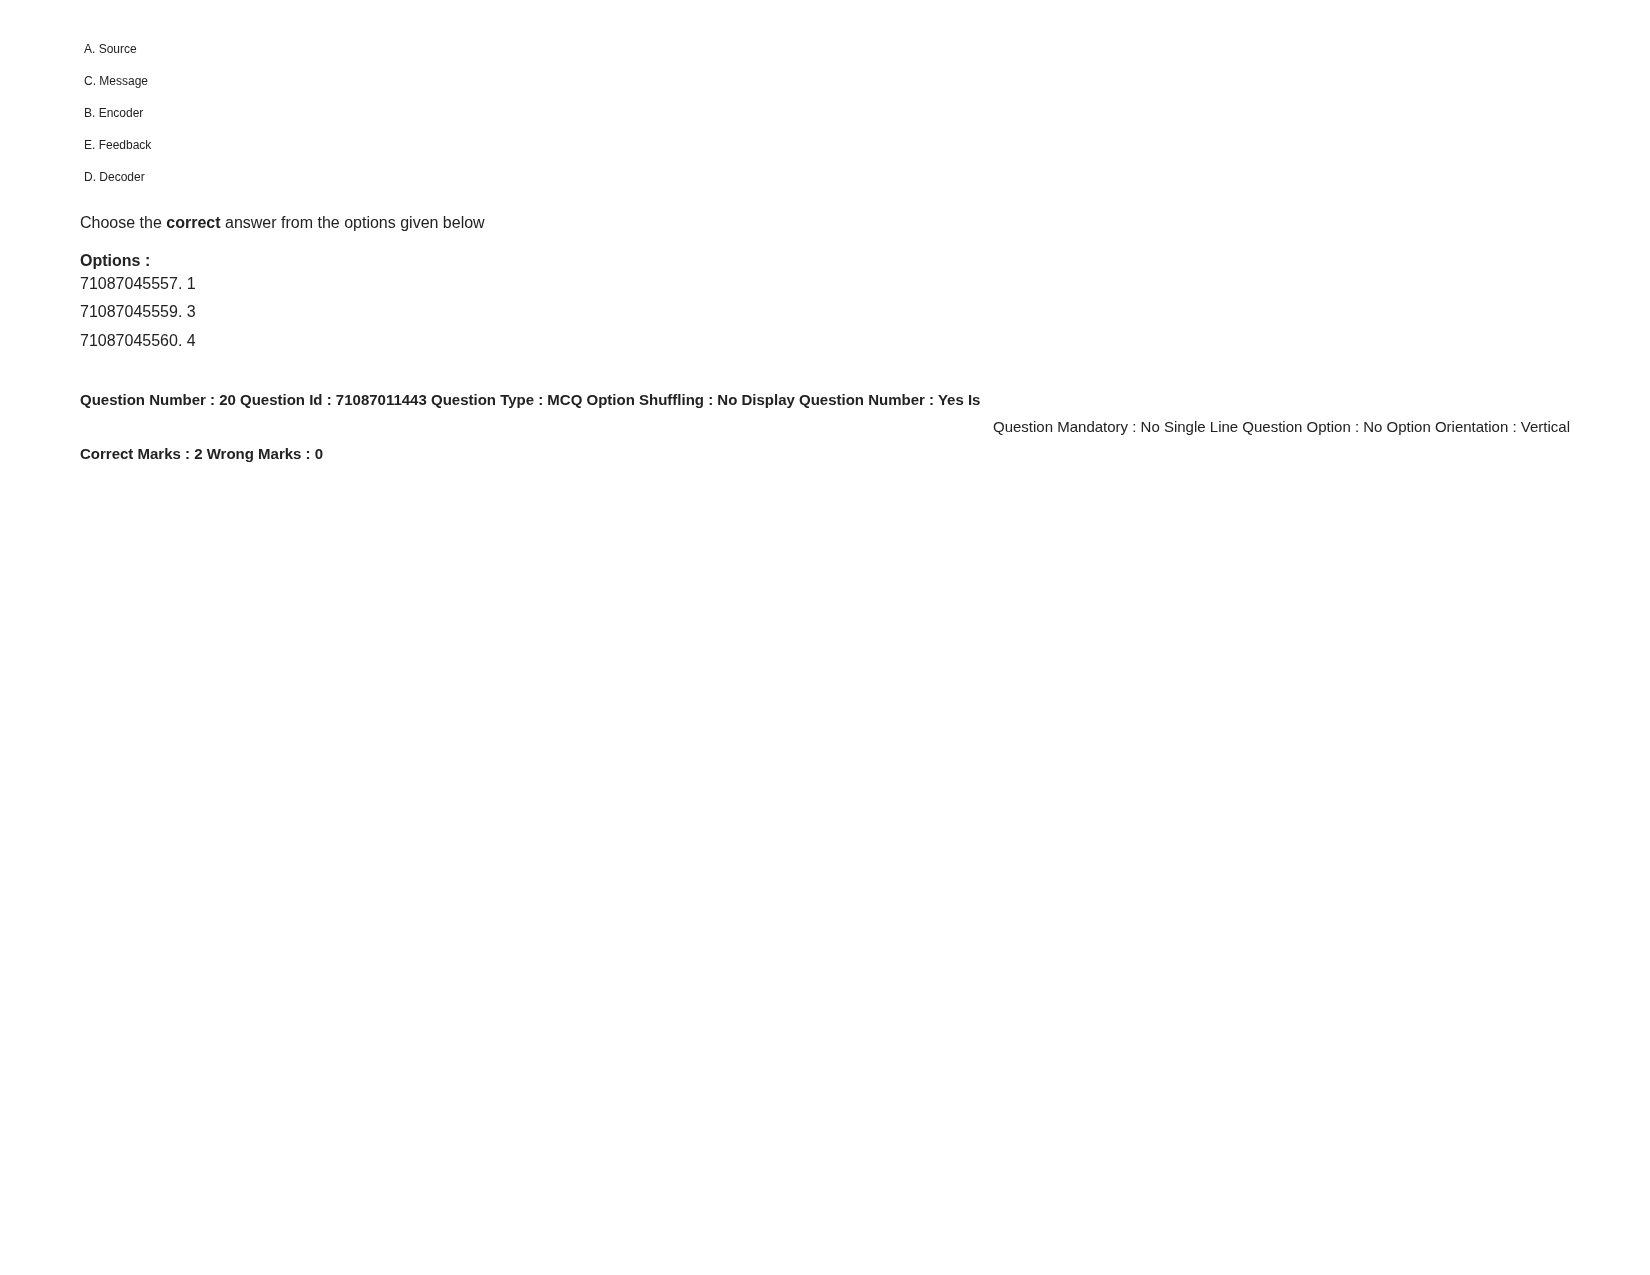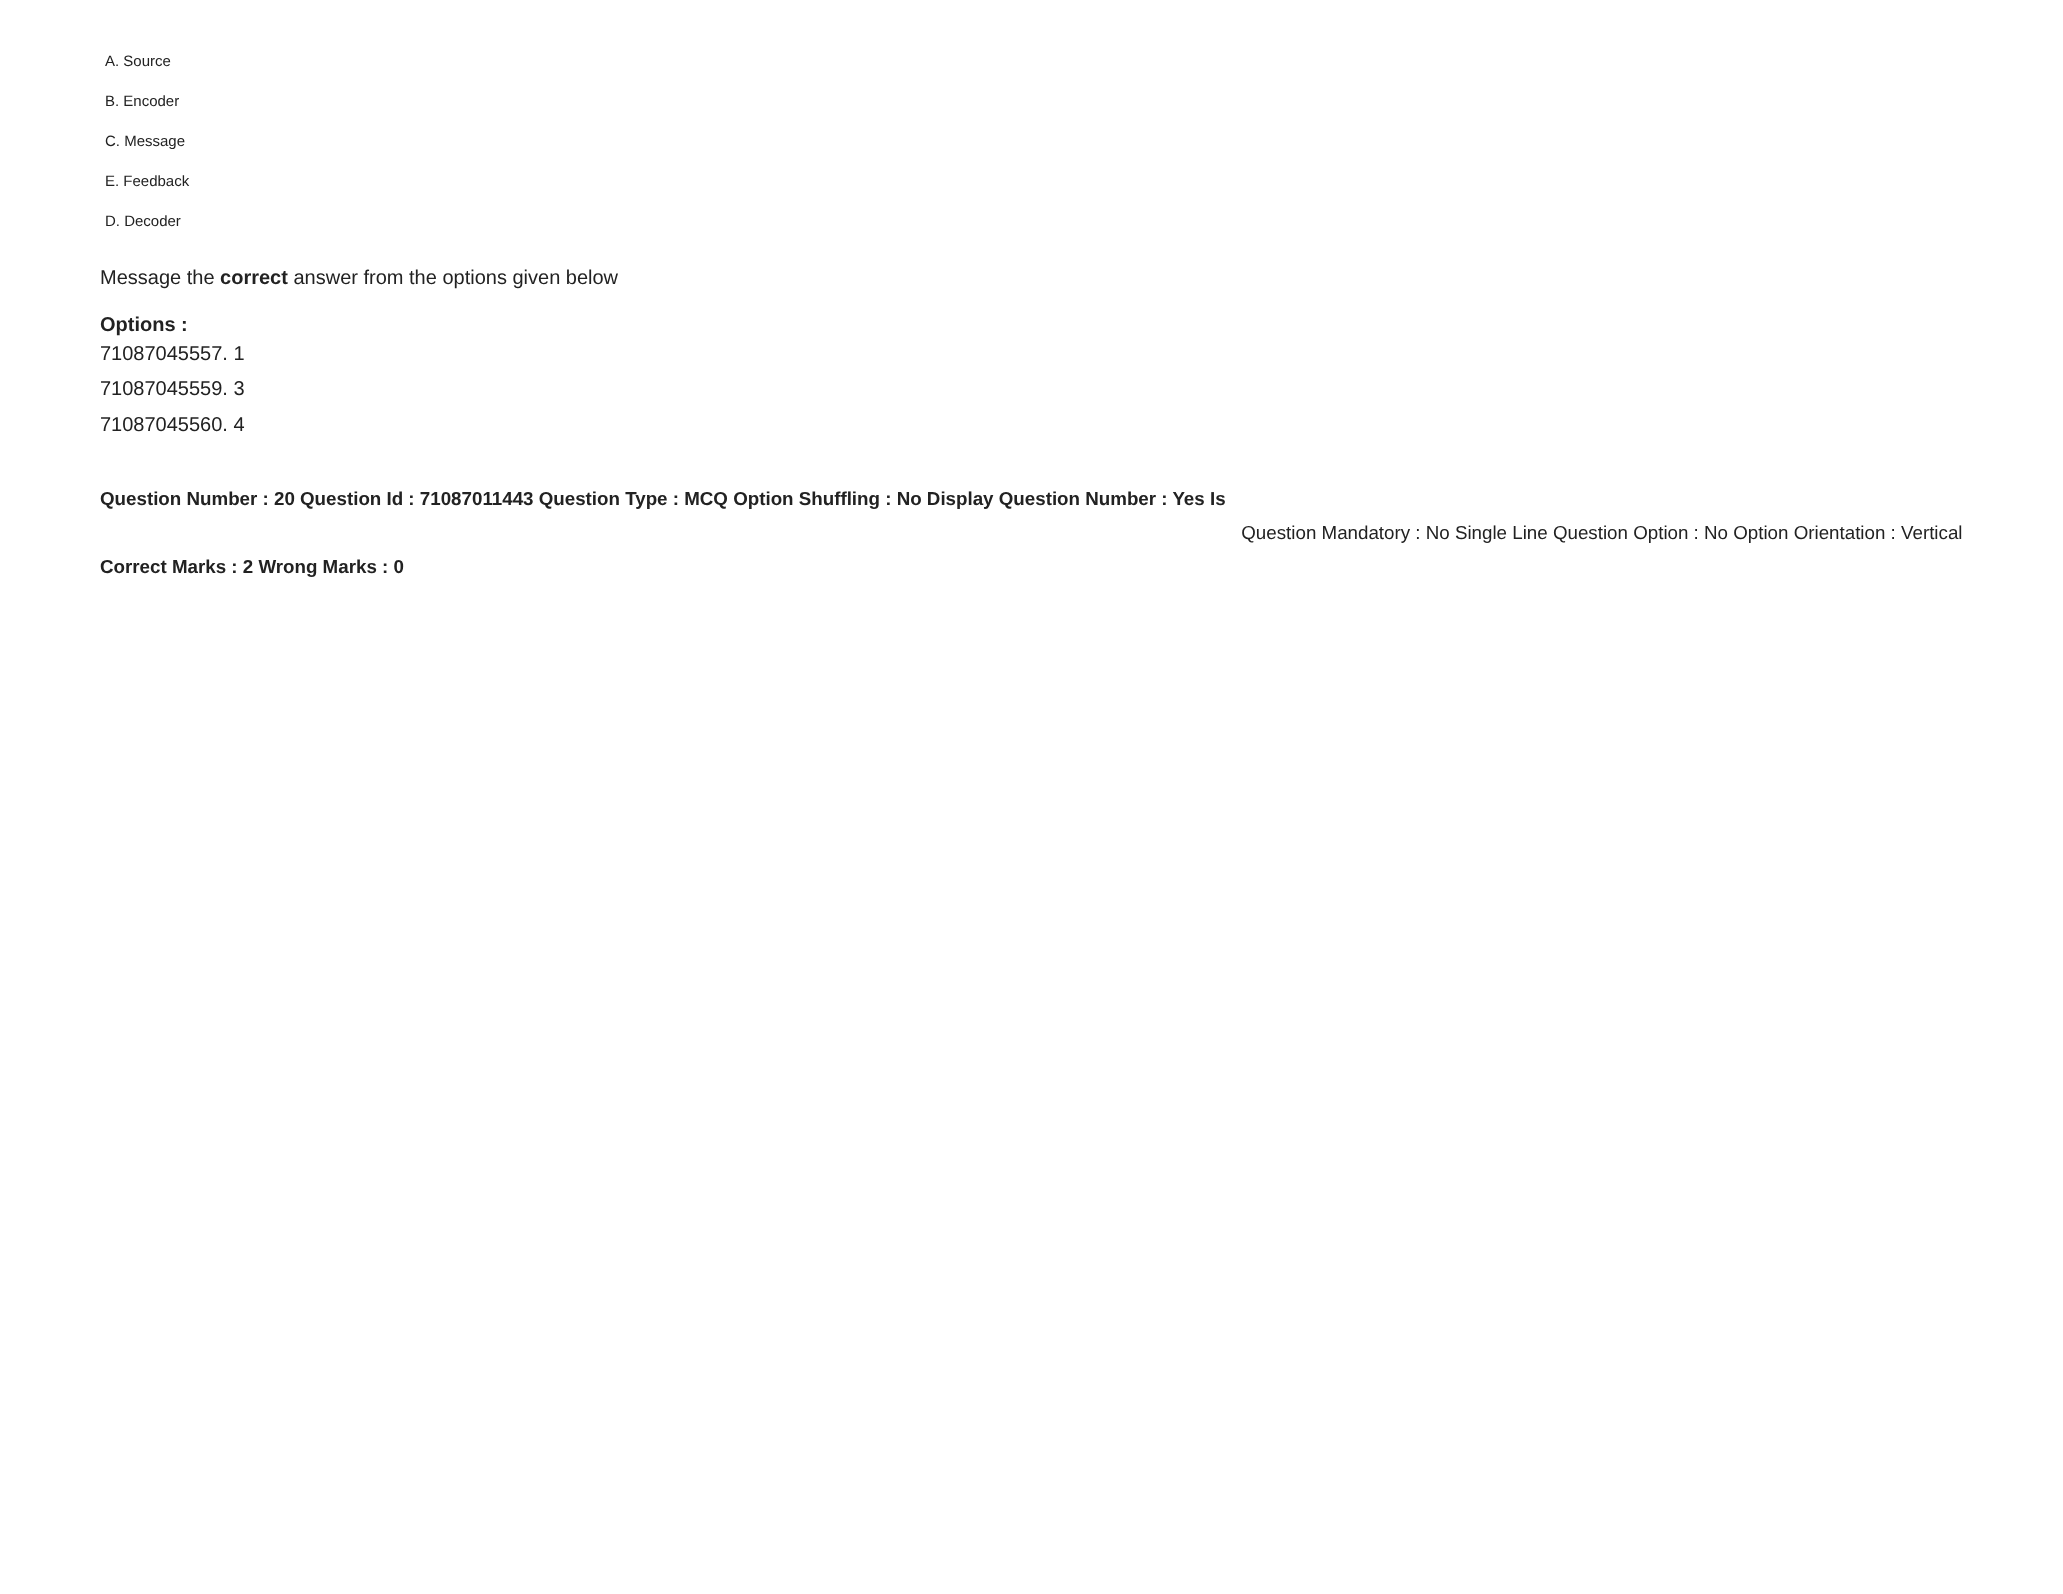--- a/index.html
+++ b/index.html
@@ -67,34 +67,34 @@
 </head>
 <body>
 
 <div>
 
 
   <div class="option">
     <span>A. Source</span>
   </div>
   <div class="option">
-    <span>B. Encoder</span>
+    <span>C. Message</span>
   </div>
   <div class="option">
-    <span>C. Message</span>
+    <span>B. Encoder</span>
   </div>
   <div class="option">
     <span>E. Feedback</span>
   </div>
   <div class="option">
     <span>D. Decoder</span>
   </div>
 
   <div class="choose-text">
-    <span>Message the </span><strong>correct</strong><span> answer from the options given below</span>
+    <span>Choose the </span><strong>correct</strong><span> answer from the options given below</span>
   </div>
 
 
   <div class="options-label">
     <span>Options :</span>
   </div>
 
   <div class="option-ids">
     <div><span>71087045557. 1</span></div>
     <div><span>71087045559. 3</span></div>

